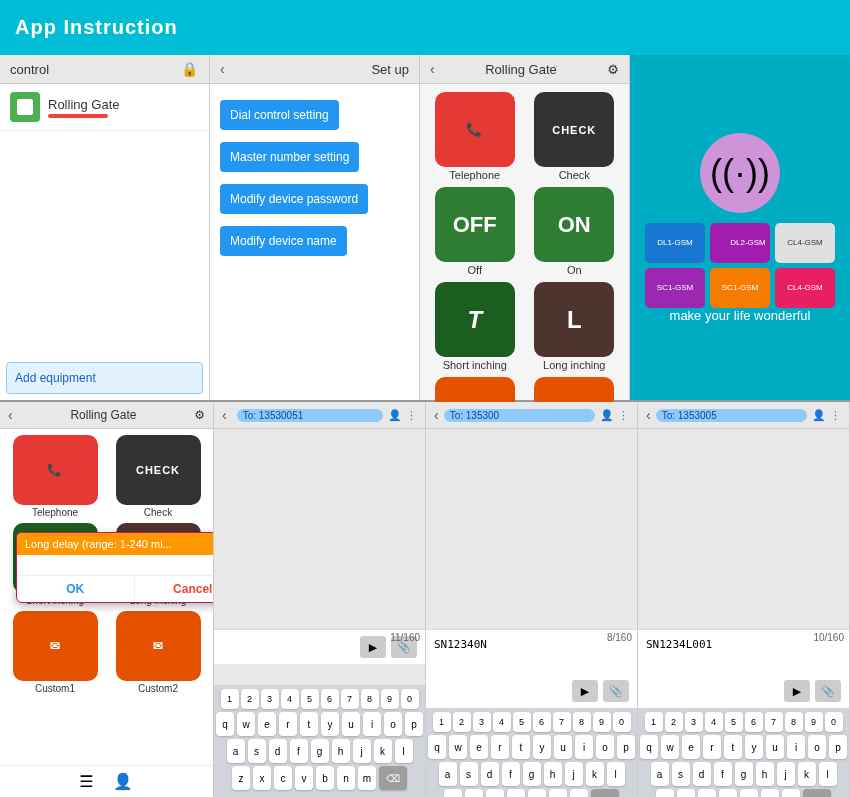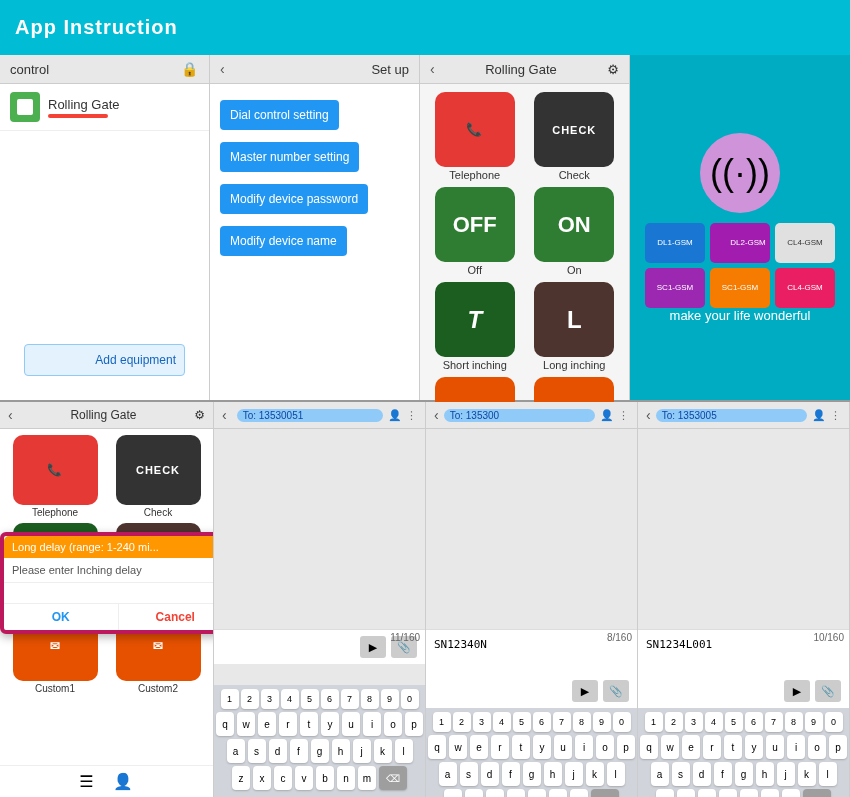--- a/index.html
+++ b/index.html
@@ -63,26 +63,26 @@
       display: flex;
       align-items: center;
       justify-content: center;
       margin-right: 8px;
     }
     .device-icon svg { width: 20px; height: 20px; }
     .device-name { font-size: 13px; color: #333; }
     .device-bar { height: 4px; background: #f44336; width: 60px; border-radius: 2px; margin-top: 2px; }
     .spacer { flex: 1; }
     .add-equipment-btn {
-      margin: 24px;
+      margin: 6px;
       padding: 8px;
       background: #e3f2fd;
       border: 1px solid #90caf9;
       border-radius: 4px;
-      text-align: right;
+      text-align: left;
       font-size: 12px;
       color: #1565c0;
       cursor: pointer;
     }
 
     
     .panel-setup {
       width: 215px;
       background: white;
       border-right: 1px solid #ccc;
@@ -249,24 +249,24 @@
     .bottom-gate-icon.short { background: #1b5e20; }
     .bottom-gate-icon.long { background: #4e342e; }
     .bottom-gate-icon.custom1 { background: #e65100; }
     .bottom-gate-icon.custom2 { background: #e65100; }
     .bottom-gate-label { font-size: 10px; color: #333; margin-top: 2px; }
 
     
     .dialog-overlay {
       position: absolute;
       top: 130px;
-      left: 0;
+      left: 16px;
       width: 236px;
       background: white;
-      border: 4px solid #be185d;
+      border: 1px solid #be185d;
       border-radius: 6px;
       box-shadow: 0 3px 10px rgba(0,0,0,0.3);
       z-index: 20;
       font-size: 12px;
     }
     .dialog-header {
       background: #ff9800;
       color: white;
       padding: 5px 8px;
       border-radius: 5px 5px 0 0;
@@ -587,21 +587,20 @@
         <span class="bottom-gate-label">Custom1</span>
       </div>
       <div class="bottom-gate-item">
         <div class="bottom-gate-icon custom2">✉</div>
         <span class="bottom-gate-label">Custom2</span>
       </div>
     </div>
 
     <div class="dialog-overlay">
       <div class="dialog-header">Long delay (range: 1-240 mi...</div>
-      <div class="dialog-body">Please enter Inching delay</div>
       <input class="dialog-input" type="text" style="">
       <div class="dialog-buttons">
         <div class="dialog-btn ok">OK</div>
         <div class="dialog-btn cancel">Cancel</div>
       </div>
     </div>
 
     <div style="display:flex;justify-content:center;gap:20px;padding:6px;border-top:1px solid #eee;margin-top:auto;">
       <span style="font-size:16px;">☰</span>
       <span style="font-size:16px;">👤</span>

